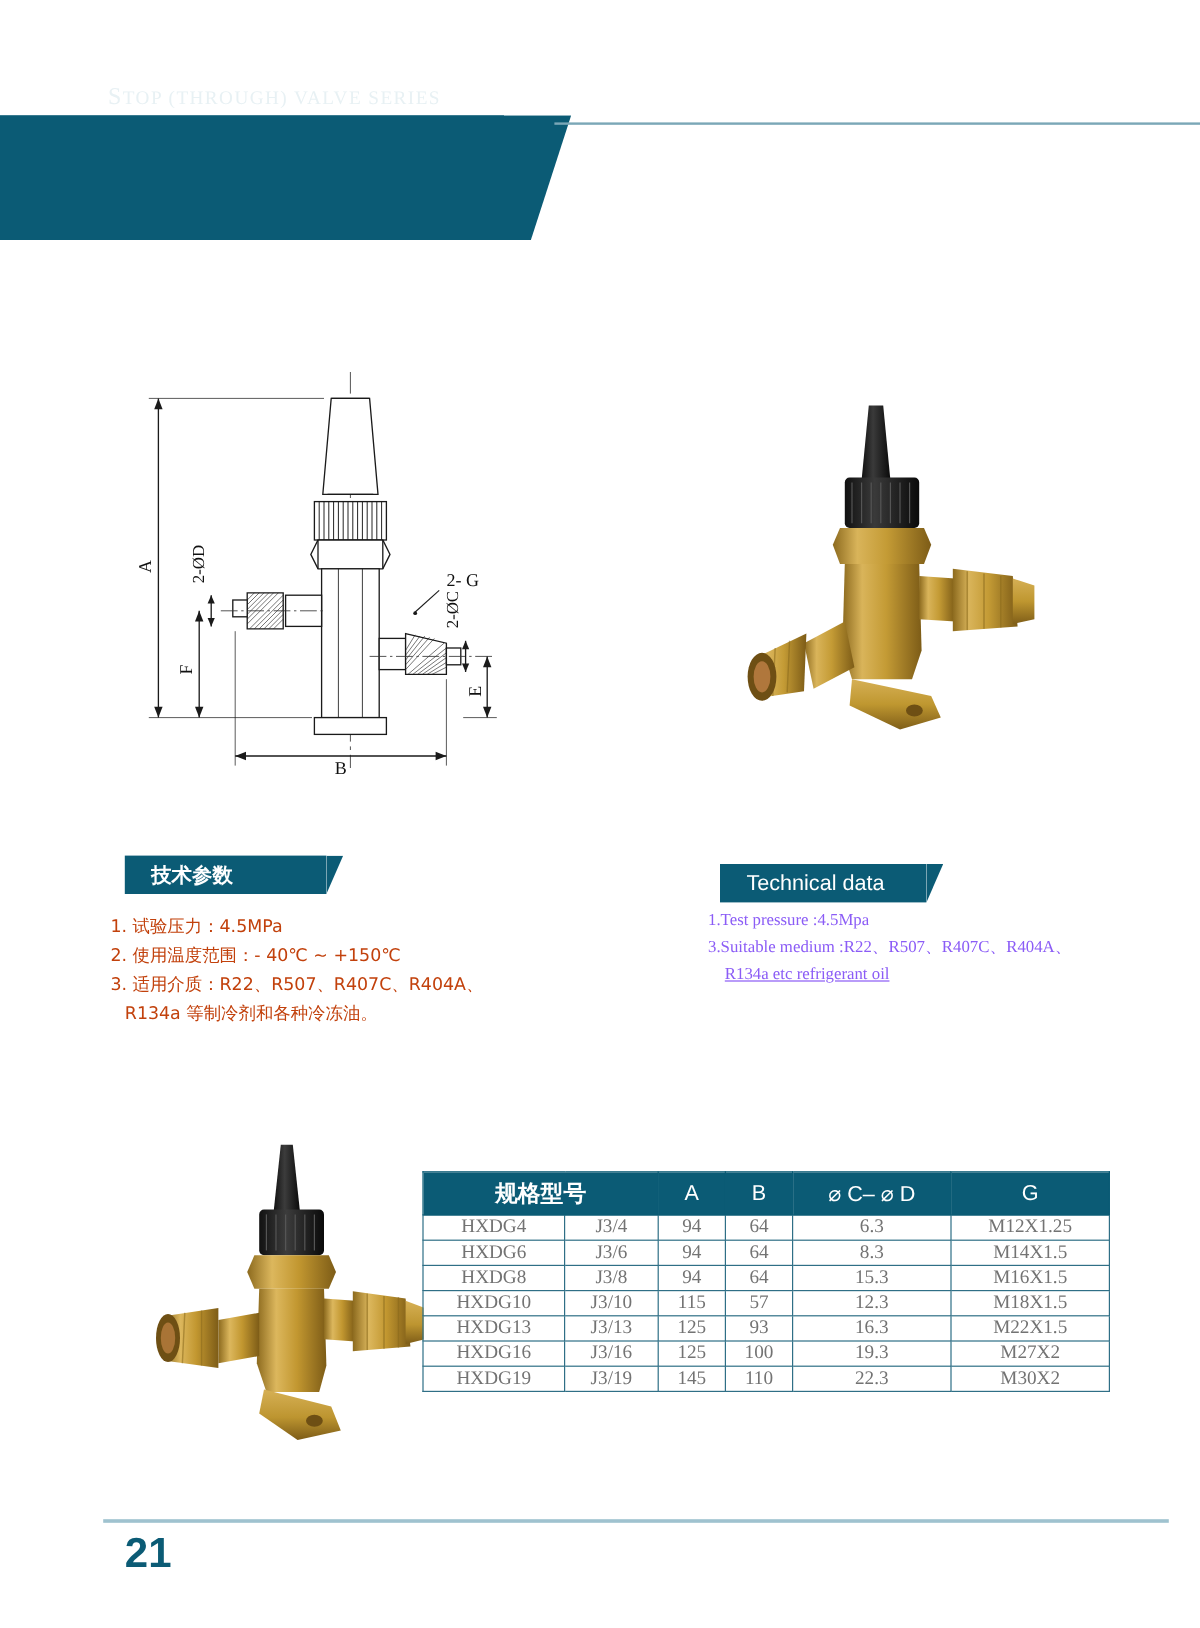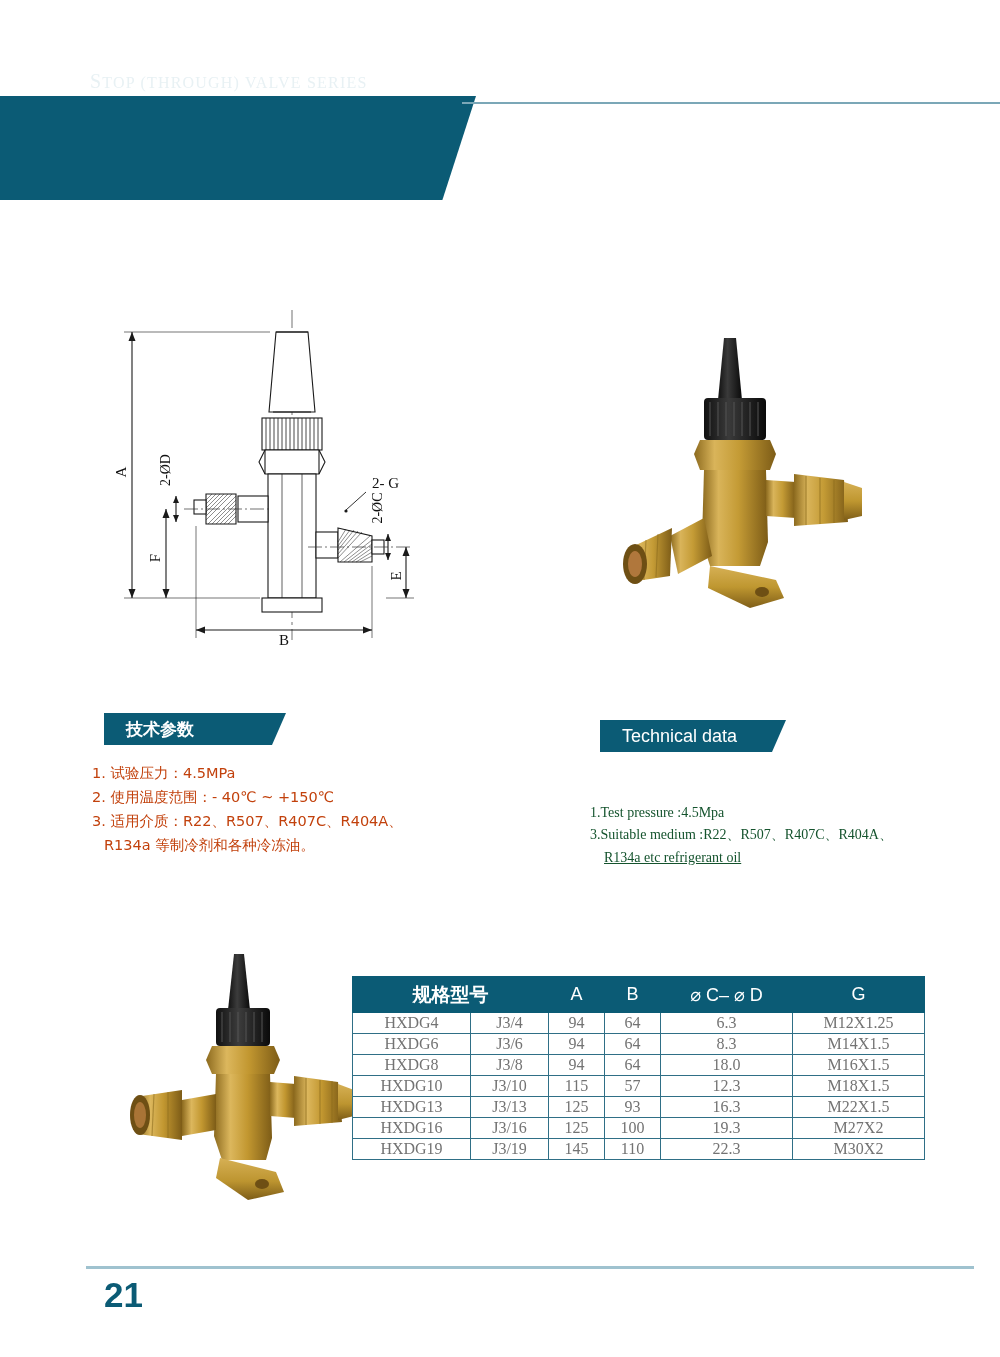--- a/index.html
+++ b/index.html
@@ -63,22 +63,22 @@
     width:14px; height:32px; background:#0b5b75;
     clip-path:polygon(0 0, 100% 0, 0 100%);
   }
 
   .spec-cn {
     position:absolute; left:92px; top:762px; width:420px;
     font-size:14.5px; line-height:1.65; color:#c2410c;
     font-family:"DejaVu Sans", sans-serif;
   }
   .spec-en {
-    position:absolute; left:590px; top:802px; width:400px;
-    font-size:14px; line-height:1.6; color:#14532d;
+    position:absolute; left:590px; top:757px; width:400px;
+    font-size:14px; line-height:1.6; color:#8b5cf6;
     font-family:"Liberation Serif", serif;
   }
   .spec-en .indent { padding-left:14px; display:block;text-decoration:underline; }
 
   
   .spec-table {
     position:absolute; left:352px; top:976px;
     border-collapse:collapse;
     font-family:"Liberation Serif", serif;
   }
@@ -414,21 +414,21 @@
         <td class="col-a">94</td>
         <td class="col-b">64</td>
         <td class="col-cd">8.3</td>
         <td class="col-g">M14X1.5</td>
       </tr>
       <tr>
         <td class="col-model">HXDG8</td>
         <td class="col-code">J3/8</td>
         <td class="col-a">94</td>
         <td class="col-b">64</td>
-        <td class="col-cd">18.0</td>
+        <td class="col-cd">15.3</td>
         <td class="col-g">M16X1.5</td>
       </tr>
       <tr>
         <td class="col-model">HXDG10</td>
         <td class="col-code">J3/10</td>
         <td class="col-a">115</td>
         <td class="col-b">57</td>
         <td class="col-cd">12.3</td>
         <td class="col-g">M18X1.5</td>
       </tr>

